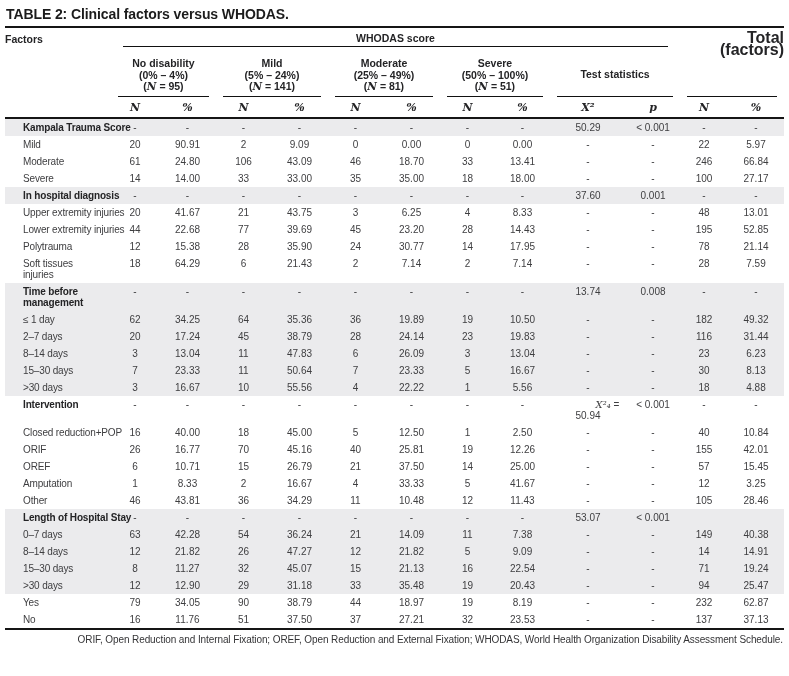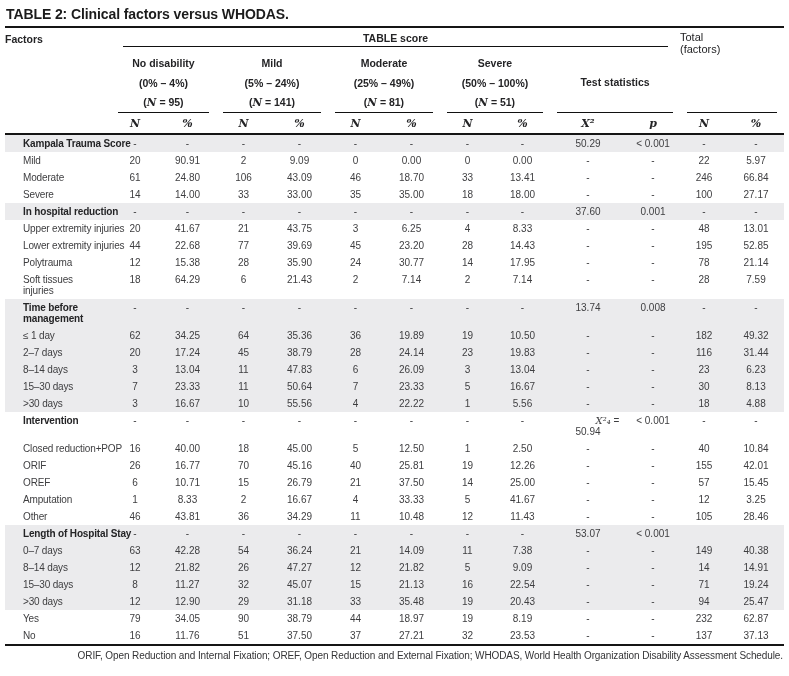--- a/index.html
+++ b/index.html
@@ -15,28 +15,28 @@
 
   
   .hdr{width:779px;}
   .hrow{display:flex;align-items:stretch;}
   .hrow1{margin-top:4px;}
   .factors-cell{width:106px;font-size:10.5px;font-weight:bold;color:#242426;padding-top:1px;}
   .whodas-cell{width:569px;text-align:center;font-size:10.5px;font-weight:bold;color:#242426;}
   .whodas-inner{display:inline-block;width:100%;}
   .whodas-text{padding-bottom:2px;}
   .whodas-line{height:1px;background:#111;margin:0 12px;}
-  .total-cell{width:104px;text-align:left;font-size:11px;font-weight:normal;color:#242426;line-height:11.5px;}
+  .total-cell{width:104px;text-align:right;font-size:16px;font-weight:bold;color:#242426;line-height:11.5px;}
 
   .hrow2{margin-top:1px;}
   .hspacer{width:106px;}
   .gbox{display:flex;flex-direction:column;}
   .g1{width:105px;}.g2{width:112px;}.g3{width:112px;}.g4{width:110px;}.g5{width:130px;}.g6{width:104px;}
   .glines{flex:1;display:flex;flex-direction:column;justify-content:flex-start;
-          text-align:center;font-size:10.5px;font-weight:bold;color:#242426;line-height:11.5px;padding-top:2px;gap:8px;}
+          text-align:center;font-size:10.5px;font-weight:bold;color:#242426;line-height:11.5px;padding-top:2px;}
   .glines.center{justify-content:center;padding-top:0;}
   .gline-rule{height:1px;background:#111;margin:3px 7px 0 7px;}
   .ser{font-family:"DejaVu Serif","Liberation Serif",serif;font-style:italic;}
 
   .hrow3{margin-top:2px;align-items:center;}
   .sub{box-sizing:border-box;text-align:center;font-family:"DejaVu Serif","Liberation Serif",serif;
        font-style:italic;font-weight:bold;font-size:11px;color:#242426;padding:2px 0 3px 0;}
   .c1{width:48px;}.c2{width:57px;}.c3{width:55px;}.c4{width:57px;}.c5{width:55px;}.c6{width:57px;}
   .c7{width:55px;}.c8{width:55px;}.c9{width:76px;}.c10{width:54px;}.c11{width:48px;}.c12{width:56px;}
 
@@ -58,21 +58,21 @@
 <div class="page">
 
   <div class="title">TABLE 2: Clinical factors versus WHODAS.</div>
   <div class="rule2"></div>
 
   <div class="hdr">
     <div class="hrow hrow1">
       <div class="factors-cell">Factors</div>
       <div class="whodas-cell">
         <div class="whodas-inner">
-          <div class="whodas-text">TABLE score</div>
+          <div class="whodas-text">WHODAS score</div>
           <div class="whodas-line"></div>
         </div>
       </div>
       <div class="total-cell">
         <div>Total</div>
         <div>(factors)</div>
       </div>
     </div>
 
     <div class="hrow hrow2" id="group-row">
@@ -213,21 +213,21 @@
           <td>35</td>
           <td>35.00</td>
           <td>18</td>
           <td>18.00</td>
           <td>-</td>
           <td>-</td>
           <td>100</td>
           <td>27.17</td>
         </tr>
         <tr class="section shaded">
-          <td class="lbl">In hospital reduction</td>
+          <td class="lbl">In hospital diagnosis</td>
           <td>-</td>
           <td>-</td>
           <td>-</td>
           <td>-</td>
           <td>-</td>
           <td>-</td>
           <td>-</td>
           <td>-</td>
           <td>37.60</td>
           <td>0.001</td>

